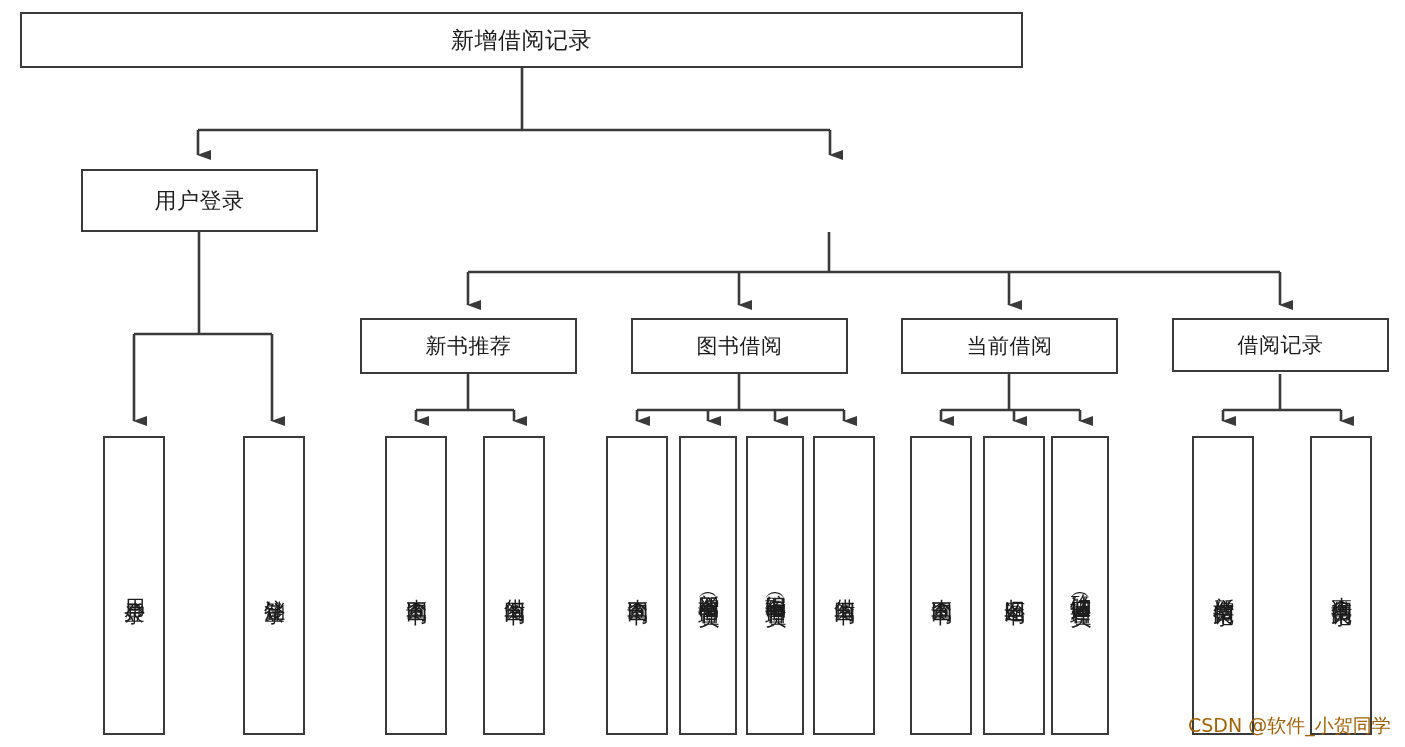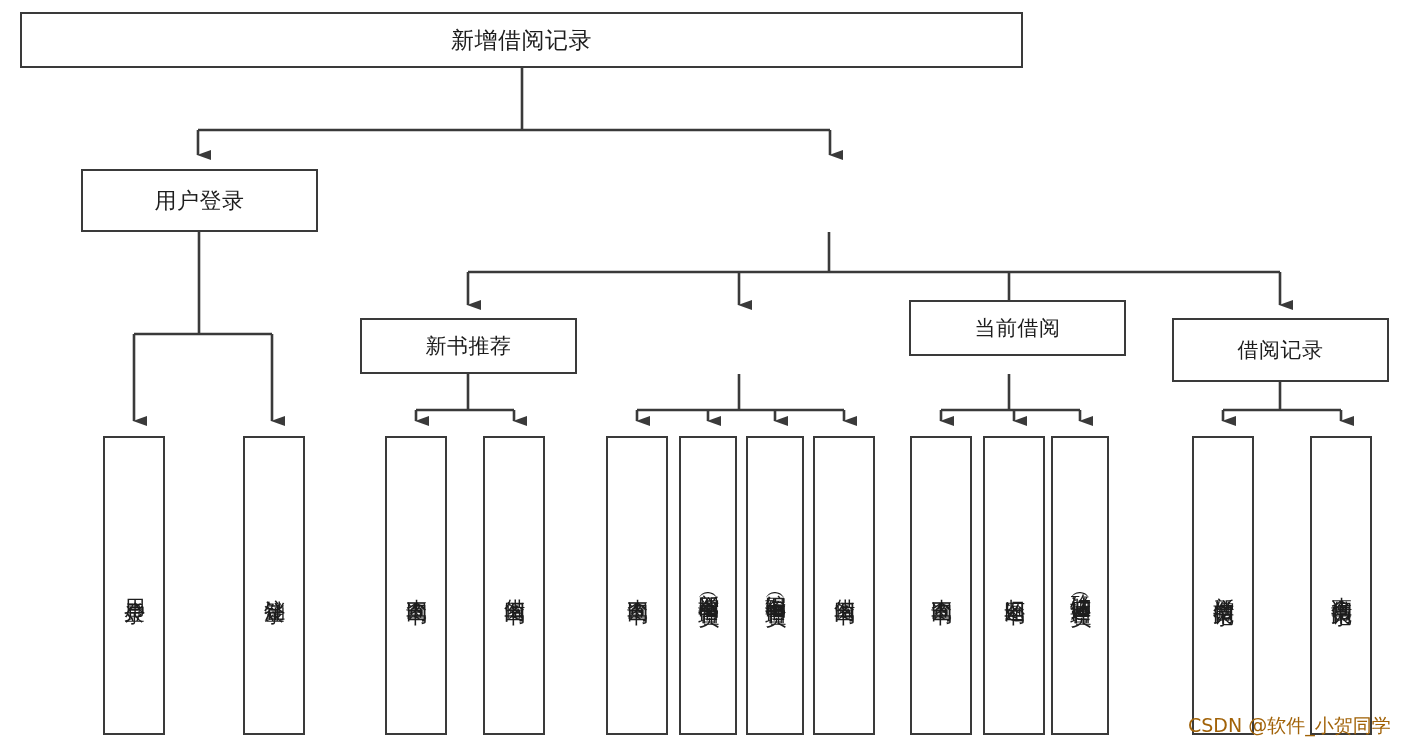--- a/index.html
+++ b/index.html
@@ -135,24 +135,27 @@
     <span class="node-label">新增借阅记录</span>
   </div>
 
   <div class="node level1" style="left:81px; top:169px; width:237px; height:63px;">
     <span class="node-label">用户登录</span>
   </div>
 
   <div class="node level2" style="left:360px; top:318px; width:217px; height:56px;justify-content:center;">
     <span class="node-label">新书推荐</span>
   </div>
-  <div class="node level2" style="left:901px; top:300px; width:217px; height:56px;margin-left:8px;">
+  <div class="node level2" style="left:631px; top:318px; width:217px; height:56px;">
+    <span class="node-label">图书借阅</span>
+  </div>
+  <div class="node level2" style="left:901px; top:318px; width:217px; height:56px;">
     <span class="node-label">当前借阅</span>
   </div>
-  <div class="node level2" style="left:1172px; top:318px; width:217px; height:64px;">
+  <div class="node level2" style="left:1172px; top:318px; width:217px; height:54px;">
     <span class="node-label">借阅记录</span>
   </div>
 
   <div class="node leaf" style="left:103px; top:436px; width:62px; height:299px;">
     <span class="node-label">用户登录</span>
   </div>
   <div class="node leaf" style="left:243px; top:436px; width:62px; height:299px;">
     <span class="node-label">注销登录</span>
   </div>
 

